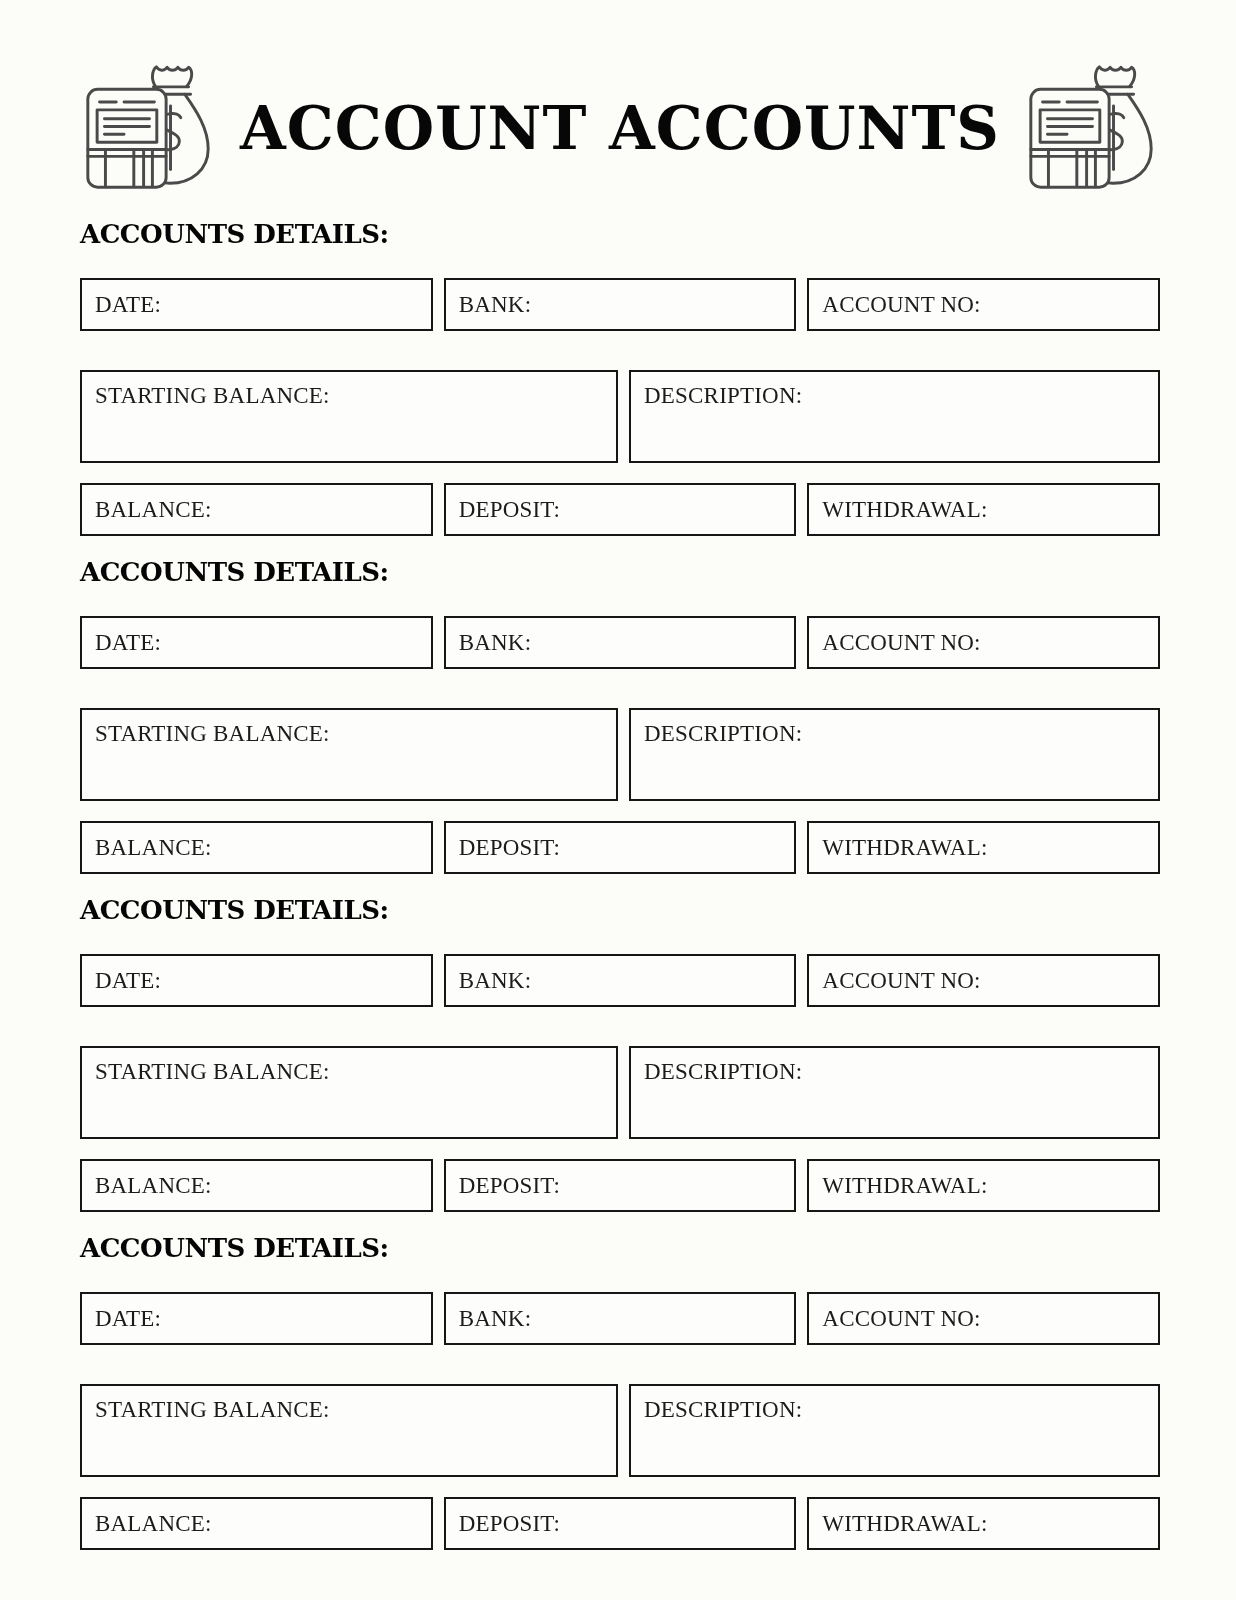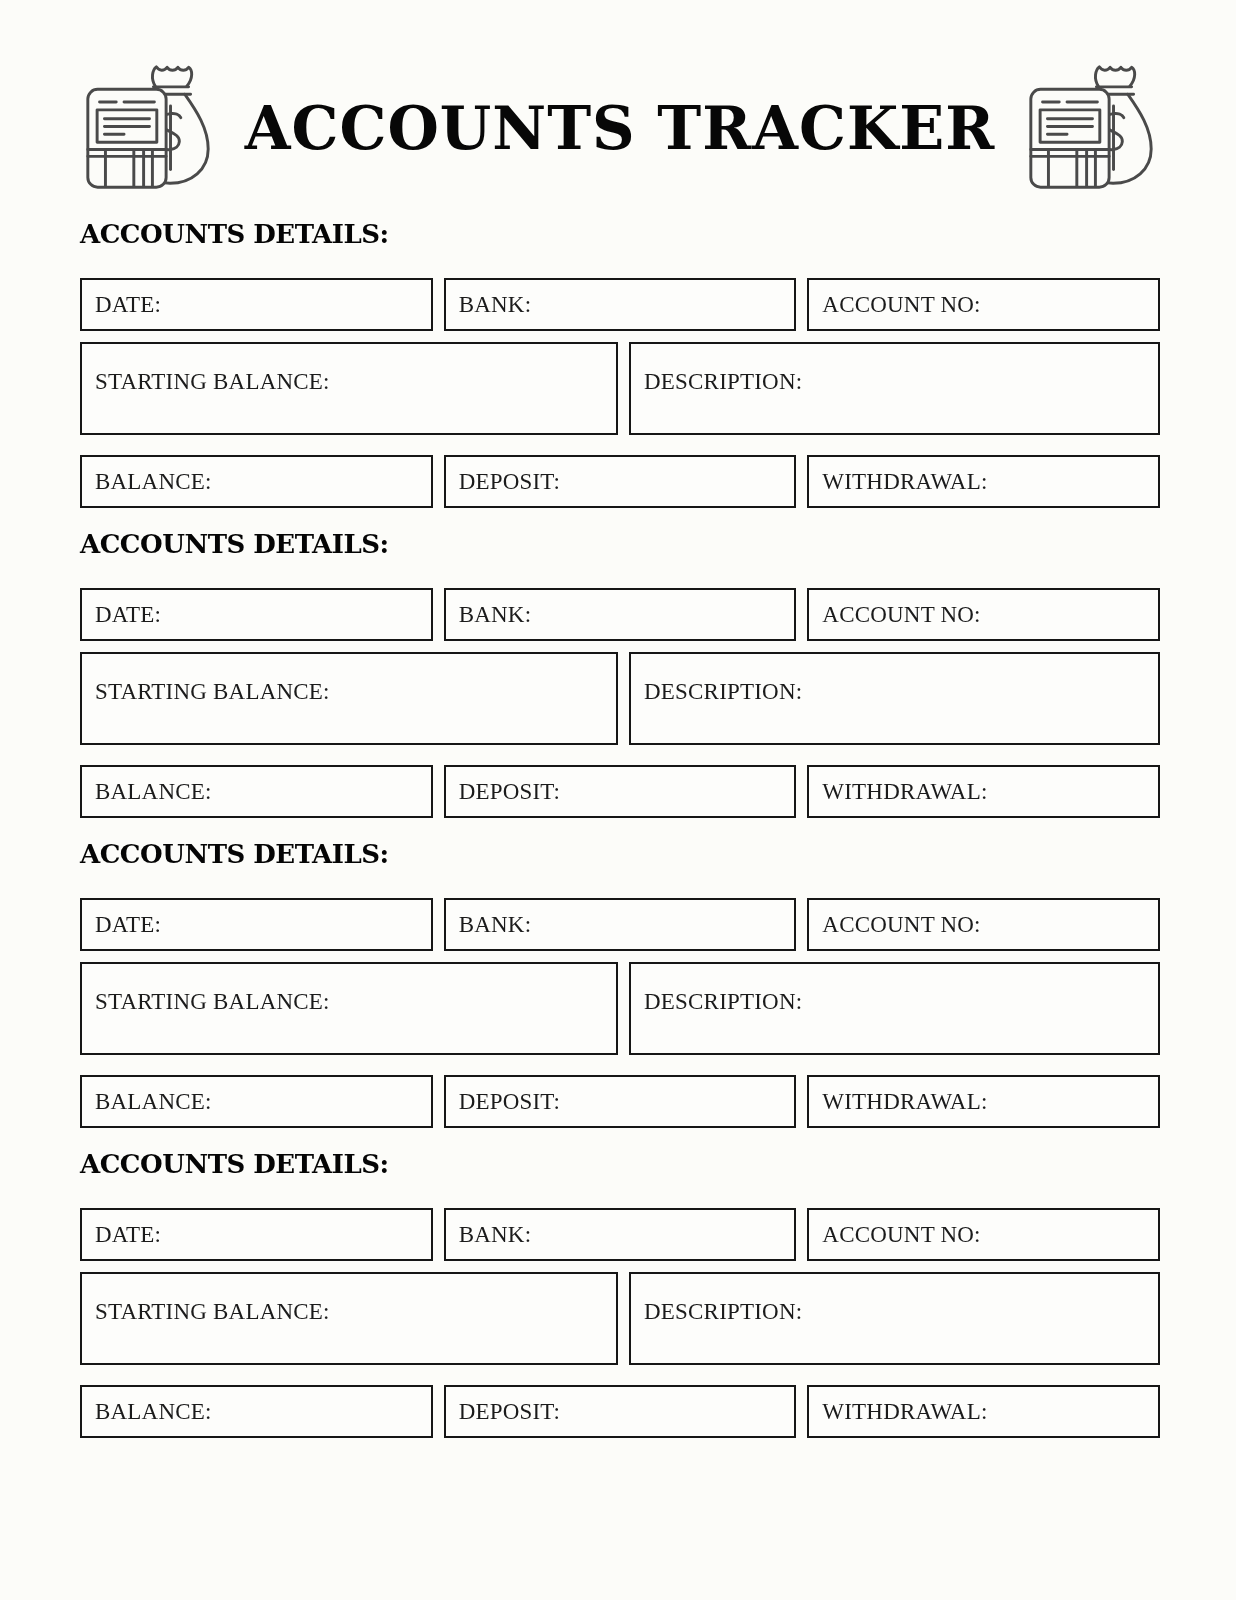--- a/index.html
+++ b/index.html
@@ -57,21 +57,22 @@
     background: #fdfdfb;
     box-sizing: border-box;
     display: flex;
     align-items: center;
     padding-left: 13px;
   }
   .field-small { height: 53px; text-align: center; }
   .field-large {
     height: 93px;
     align-items: flex-start;
-    padding-top: 25px;
+    padding-top: 11px;
+    margin-top: 28px;
   }
   .field-label {
     font-size: 23px;
     letter-spacing: 0.2px;
     color: #1b1b1b;
     white-space: nowrap;
   }
 </style>
 </head>
 <body>
@@ -97,21 +98,21 @@
 </svg>
 
 <div class="page">
 
   <div class="header">
     <span class="header-icon">
       <svg width="137" height="137" viewBox="0 0 140 140">
           <use href="#register-bag"></use>
         </svg>
     </span>
-    <h1 class="page-title">ACCOUNTS TRACKER</h1>
+    <h1 class="page-title">ACCOUNT ACCOUNTS</h1>
     <span class="header-icon">
       <svg width="137" height="137" viewBox="0 0 140 140">
           <use href="#register-bag"></use>
         </svg>
     </span>
   </div>
 
   <div class="section">
     <h2 class="section-heading">ACCOUNTS DETAILS:</h2>
     <div class="field-row row-3col">

